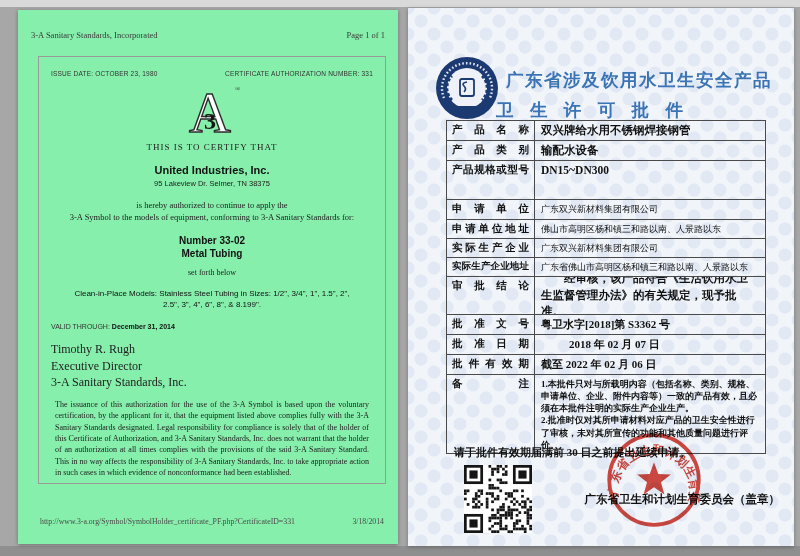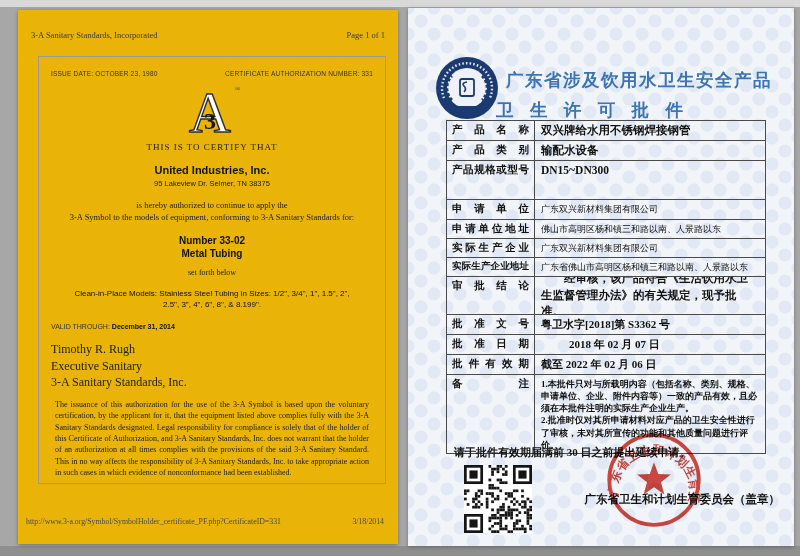--- a/index.html
+++ b/index.html
@@ -8,21 +8,21 @@
     background:#a7a7a7;
     font-family:"Liberation Serif","DejaVu Serif",serif;
     color:#222;
   }
   .top-strip{position:absolute;left:0;top:0;width:800px;height:7px;background:#d9d9d9;}
   .bottom-strip{position:absolute;left:0;bottom:0;width:800px;height:10px;background:#8f8f8f;}
 
   
   #left-page{
     position:absolute;left:18px;top:10px;width:380px;height:534px;
-    background:#eab308;box-shadow:0 1px 4px rgba(0,0,0,.35);
+    background:#86efac;box-shadow:0 1px 4px rgba(0,0,0,.35);
   }
   .doc-header{
     position:absolute;top:20px;left:13px;right:13px;
     display:flex;justify-content:space-between;
     font-size:8.5px;color:#3a3a3a;
   }
   .cert-box{
     position:absolute;left:20px;top:46px;width:346px;height:426px;
     border:1px solid #9a9a9a;overflow:hidden;text-align:center;
   }
@@ -51,21 +51,21 @@
   .disclaimer{
     margin:9px 16px 0 16px;font-size:8px;line-height:1.42;
     text-align:justify;color:#1d1d1d;
   }
   .next-line{
     text-align:left;margin:10px 0 0 12px;
     font-family:"Liberation Sans",sans-serif;font-size:7px;color:#333;
   }
   .next-line b{color:#111;}
   .doc-footer{
-    position:absolute;bottom:18px;left:8px;right:14px;
+    position:absolute;bottom:18px;left:22px;right:14px;
     display:flex;justify-content:space-between;font-size:7.8px;color:#4a4a4a;align-items:center;
   }
 
   
   #right-page{
     position:absolute;left:408px;top:8px;width:386px;height:538px;
     background-color:#f1f5fa;
     background-image:
       radial-gradient(circle, rgba(110,145,195,.12) 6px, rgba(110,145,195,0) 7px),
       radial-gradient(circle, rgba(110,145,195,.12) 6px, rgba(110,145,195,0) 7px);
@@ -168,21 +168,21 @@
     <div class="models">Clean-in-Place Models: Stainless Steel Tubing in Sizes: 1/2", 3/4", 1", 1.5", 2",
 2.5", 3", 4", 6", 8", &amp; 8.199".</div>
 
     <div class="valid-line">
       <span>VALID THROUGH:</span>
       <b>December 31, 2014</b>
     </div>
 
     <div class="signer">
       <div>Timothy R. Rugh</div>
-      <div>Executive Sanitary</div>
+      <div>Executive Director</div>
       <div>3-A Sanitary Standards, Inc.</div>
     </div>
 
     <div class="disclaimer">The issuance of this authorization for the use of the 3-A Symbol is based upon the voluntary certification, by the applicant for it, that the equipment listed above complies fully with the 3-A Sanitary Standards designated. Legal responsibility for compliance is solely that of the holder of this Certificate of Authorization, and 3-A Sanitary Standards, Inc. does not warrant that the holder of an authorization at all times complies with the provisions of the said 3-A Sanitary Standard. This in no way affects the responsibility of 3-A Sanitary Standards, Inc. to take appropriate action in such cases in which evidence of nonconformance had been established.</div>
 
     <div class="next-line">
       <span>NEXT TPV INSPECTION/REPORT DUE:</span>
       <b>April 2018</b>
     </div>
   </div>

